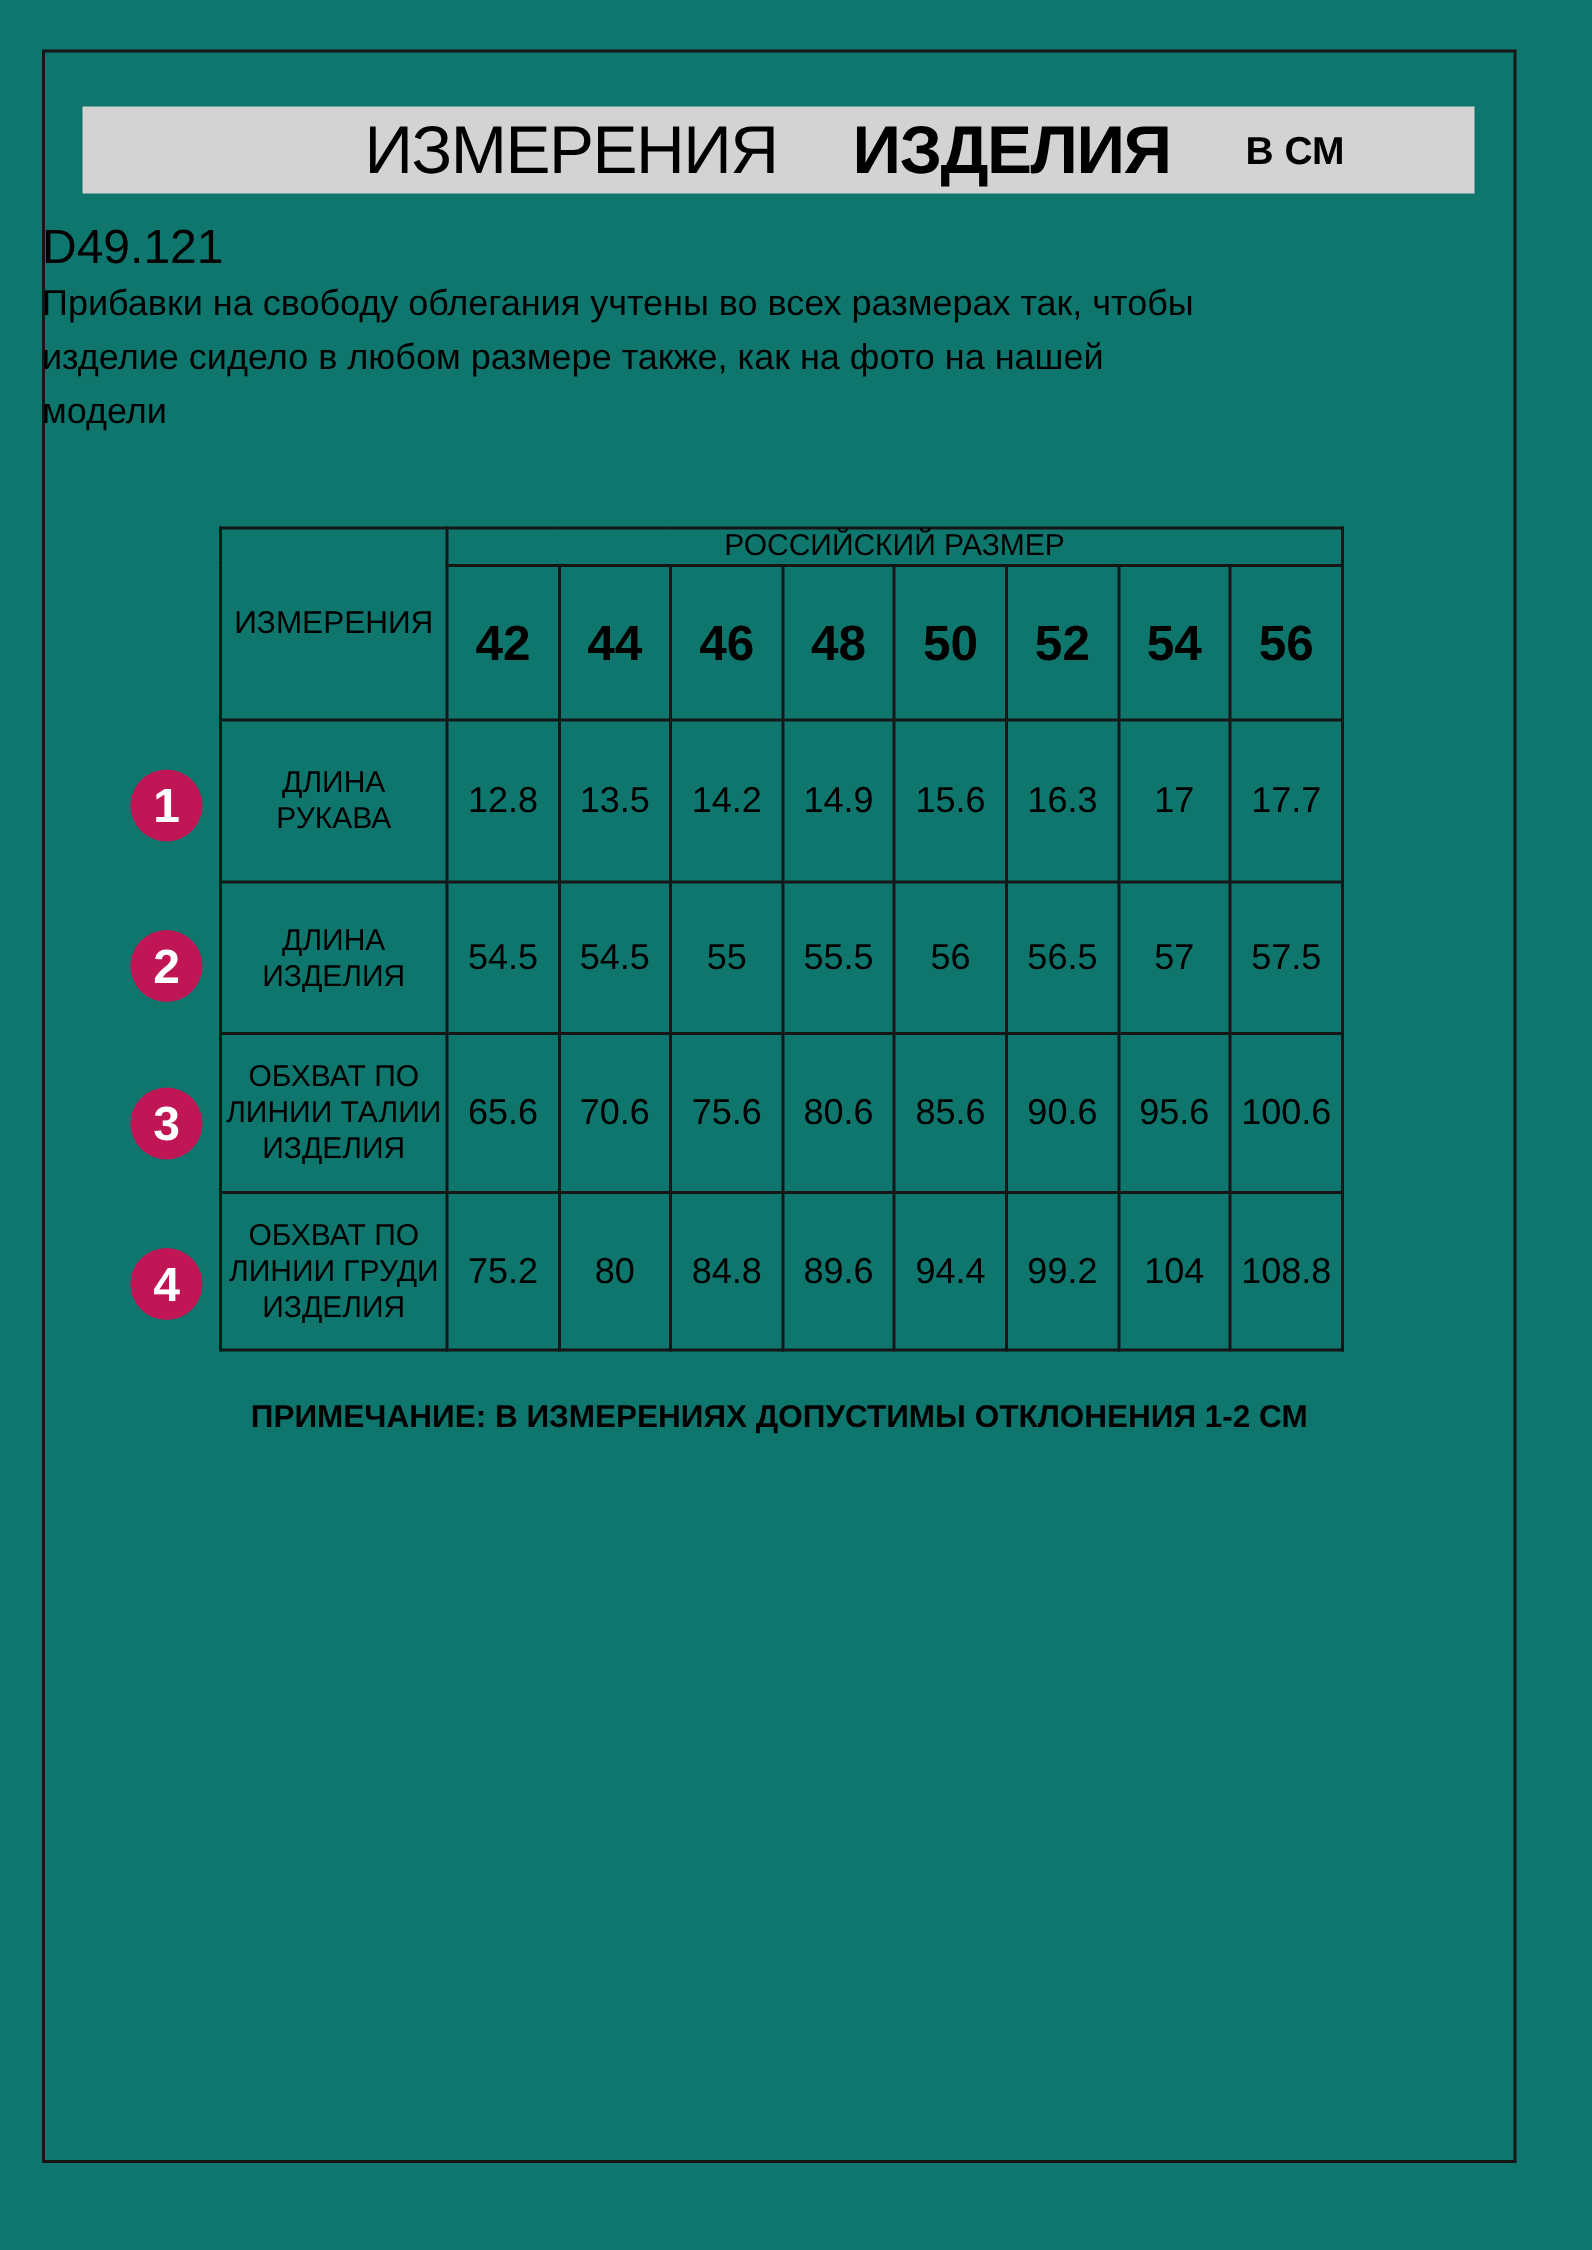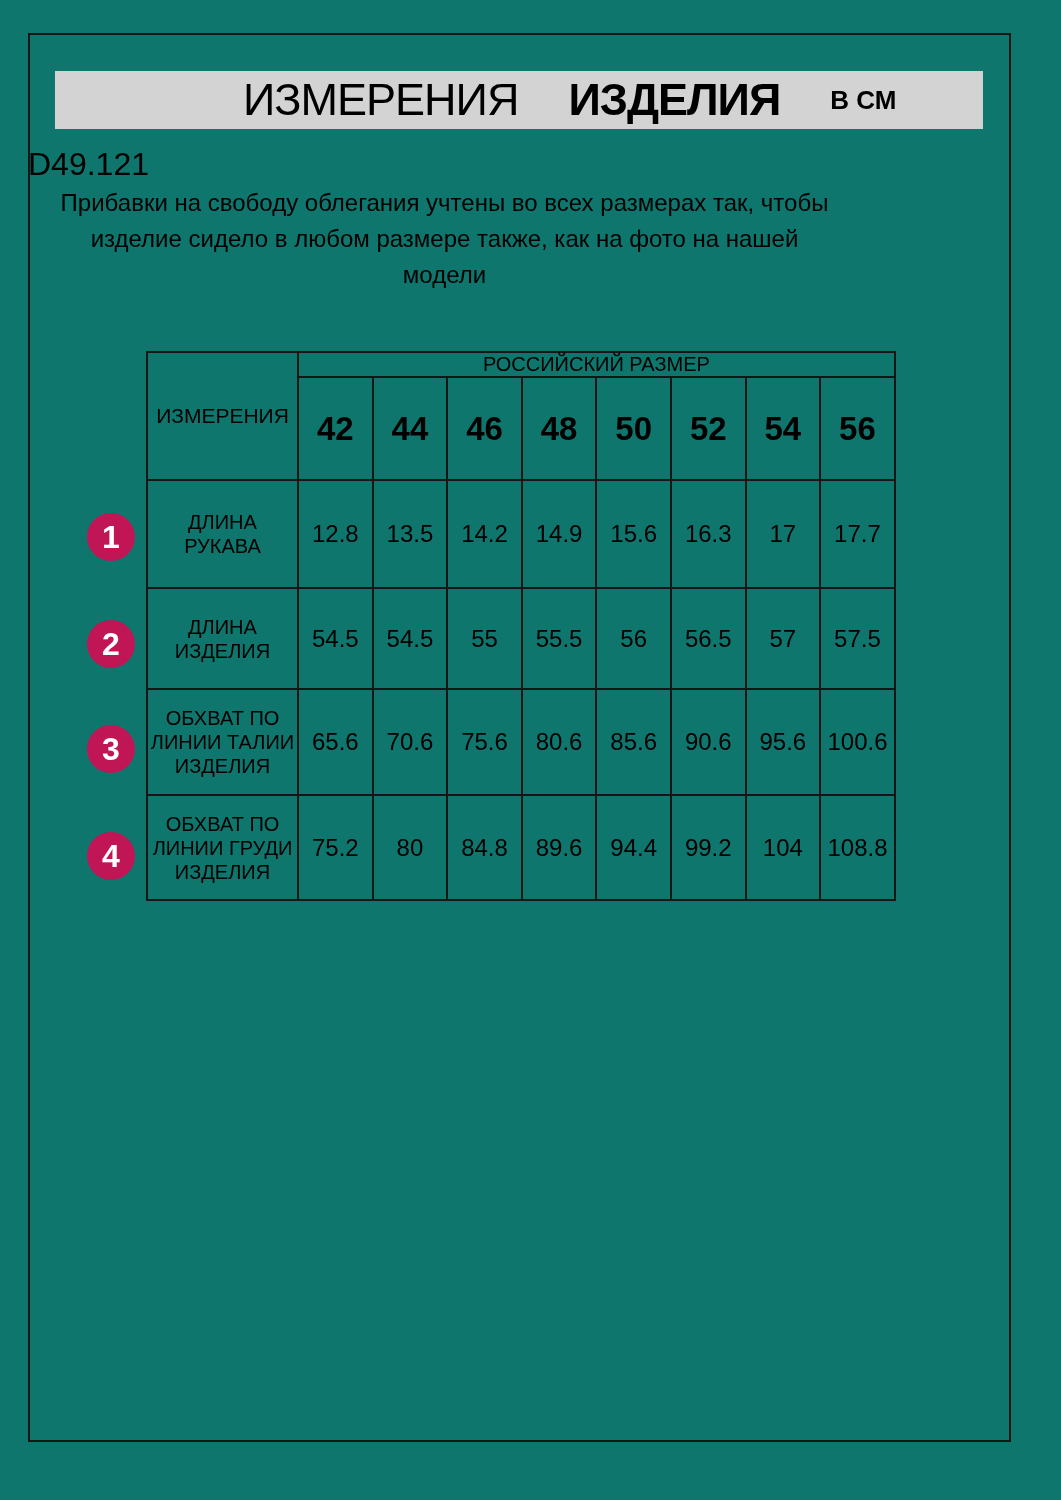--- a/index.html
+++ b/index.html
@@ -37,21 +37,21 @@
     margin-left:50px;
     font-size:26px; font-weight:bold; white-space:nowrap;
   }
 
   .code {
     position:absolute; left:28px; top:146px; width:983px;
     text-align:left; font-size:32px;
   }
   .desc {
     position:absolute; left:28px; top:185px; width:833px;
-    text-align:center; font-size:24px; line-height:36px;
+    text-align:left; font-size:24px; line-height:36px;
     white-space:pre-line;
   }
 
   table.size-table {
     position:absolute; left:146px; top:351px;
     width:748px;
     border-collapse:collapse; table-layout:fixed;
   }
   table.size-table td {
     border:2px solid #161616;
@@ -188,13 +188,14 @@
   <div class="badge b2">
     <span>2</span>
   </div>
   <div class="badge b3">
     <span>3</span>
   </div>
   <div class="badge b4">
     <span>4</span>
   </div>
 
+  <div class="note">ПРИМЕЧАНИЕ: В ИЗМЕРЕНИЯХ ДОПУСТИМЫ ОТКЛОНЕНИЯ 1-2 СМ</div>
 </div>
 
 </body></html>

